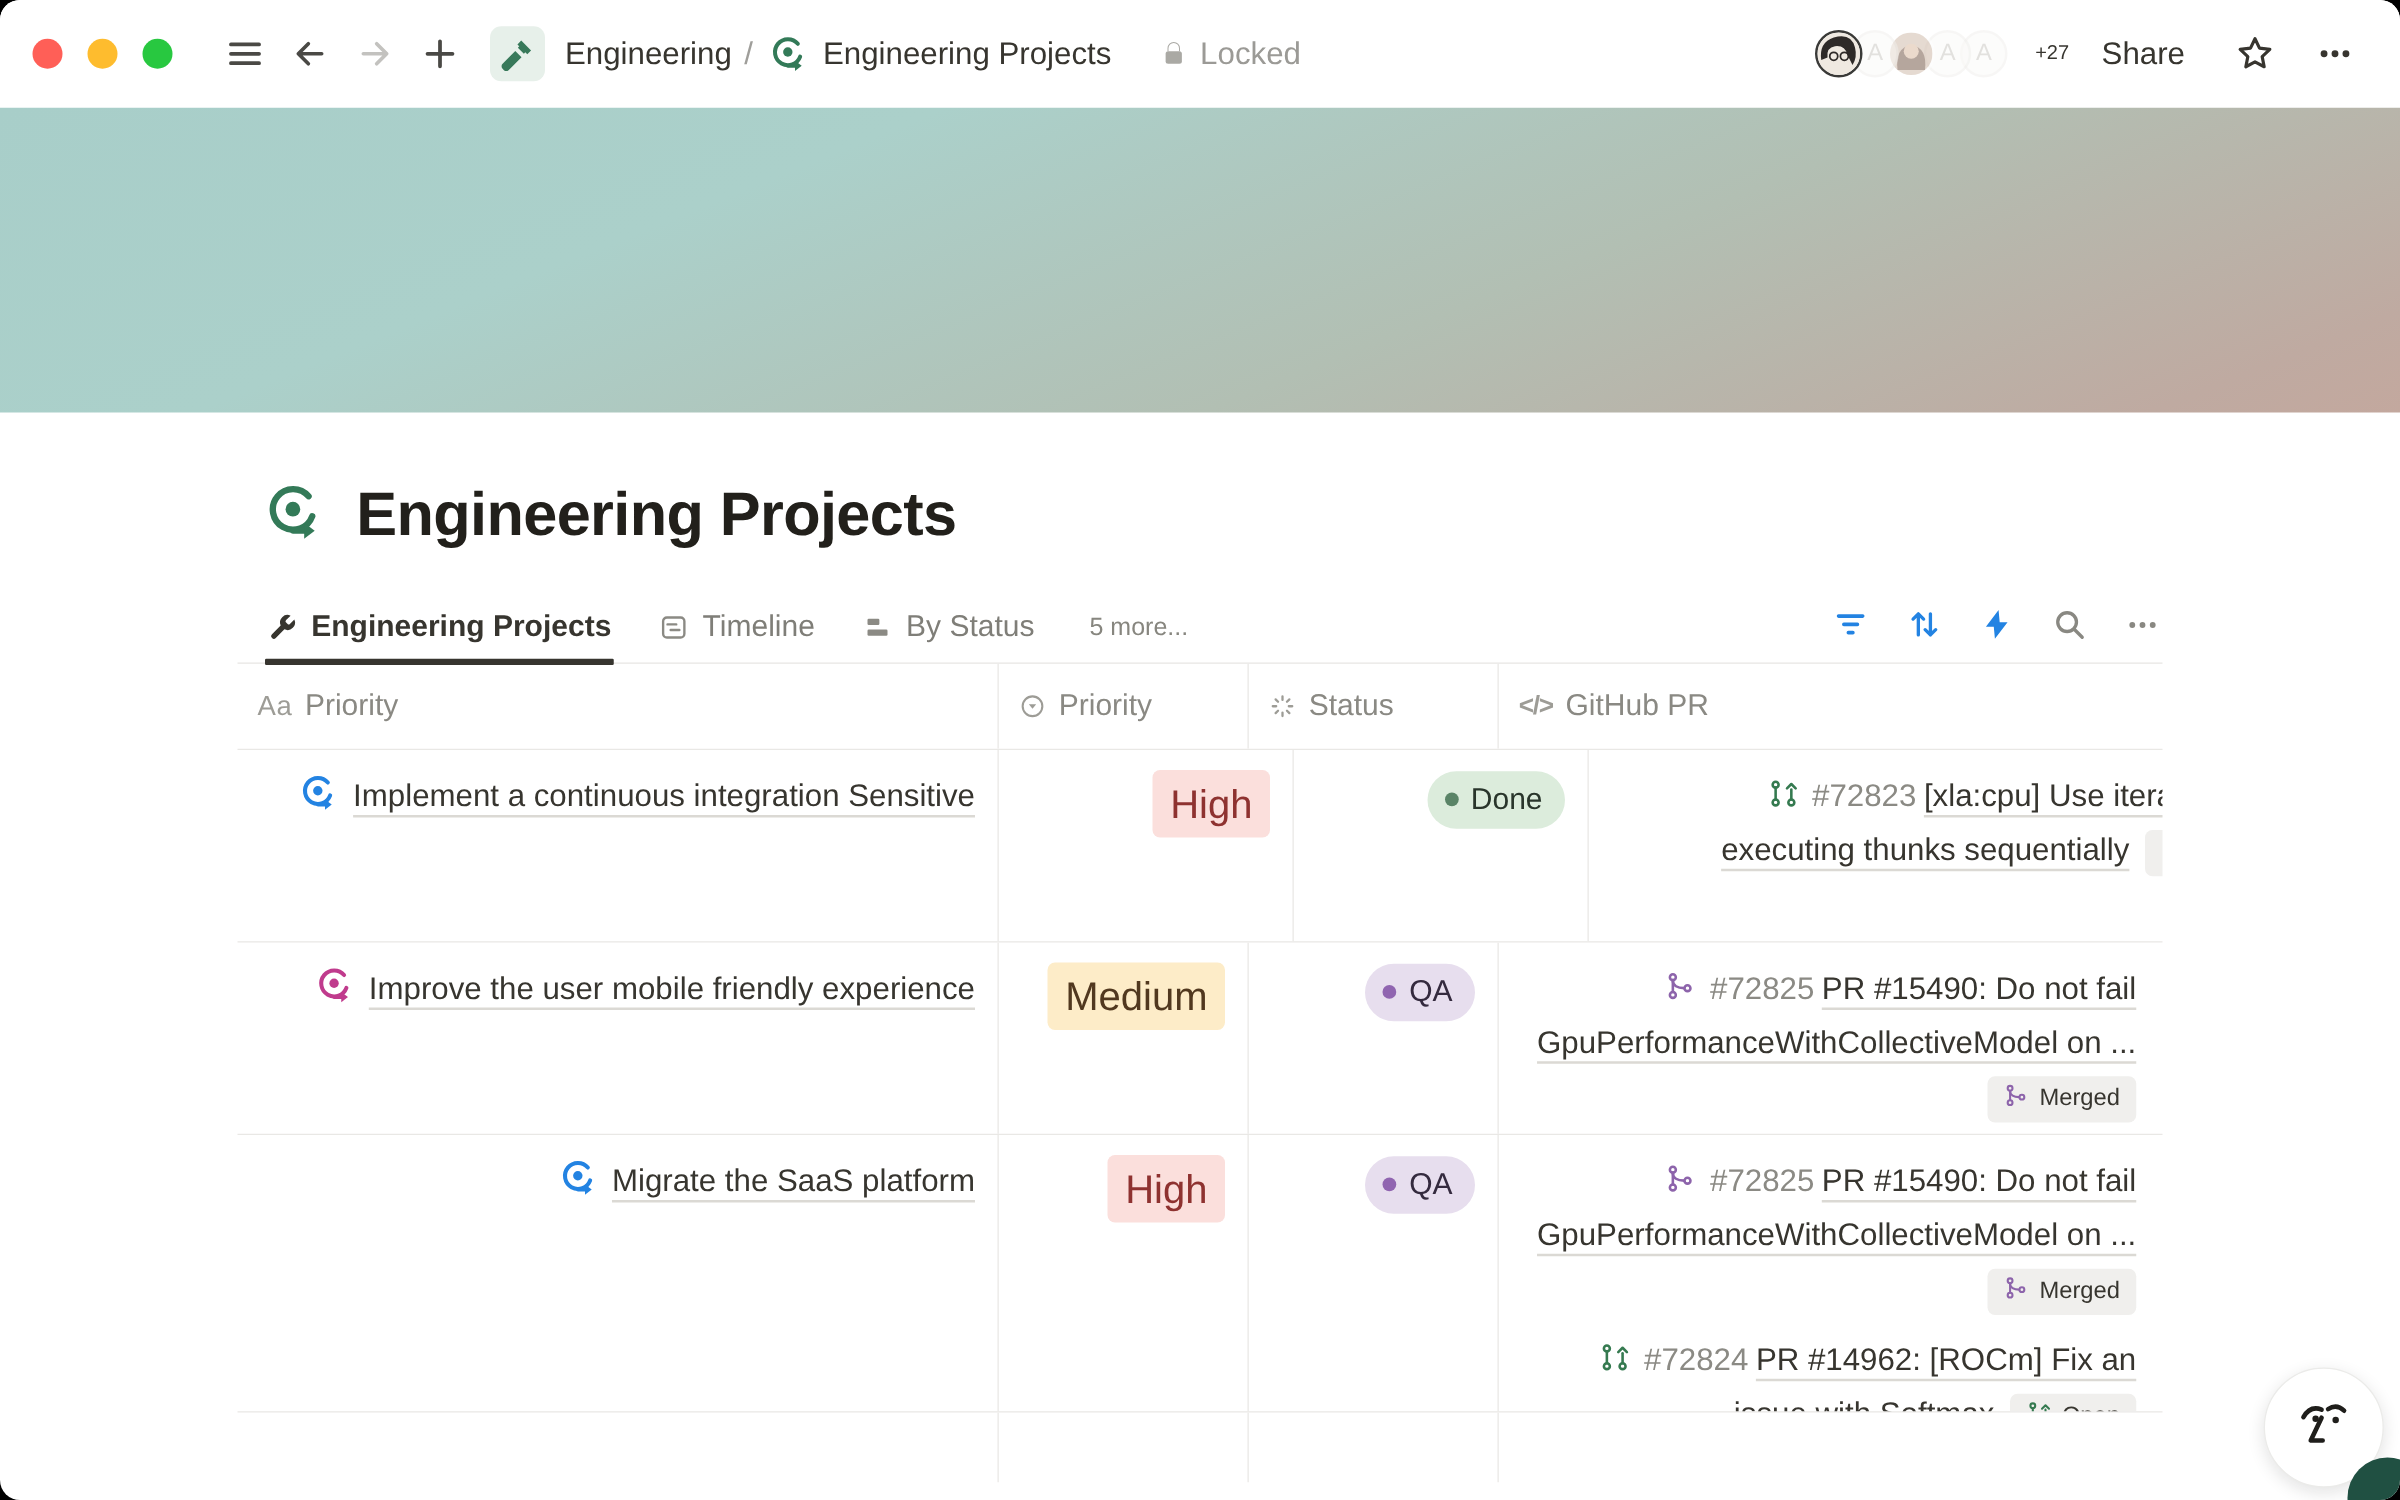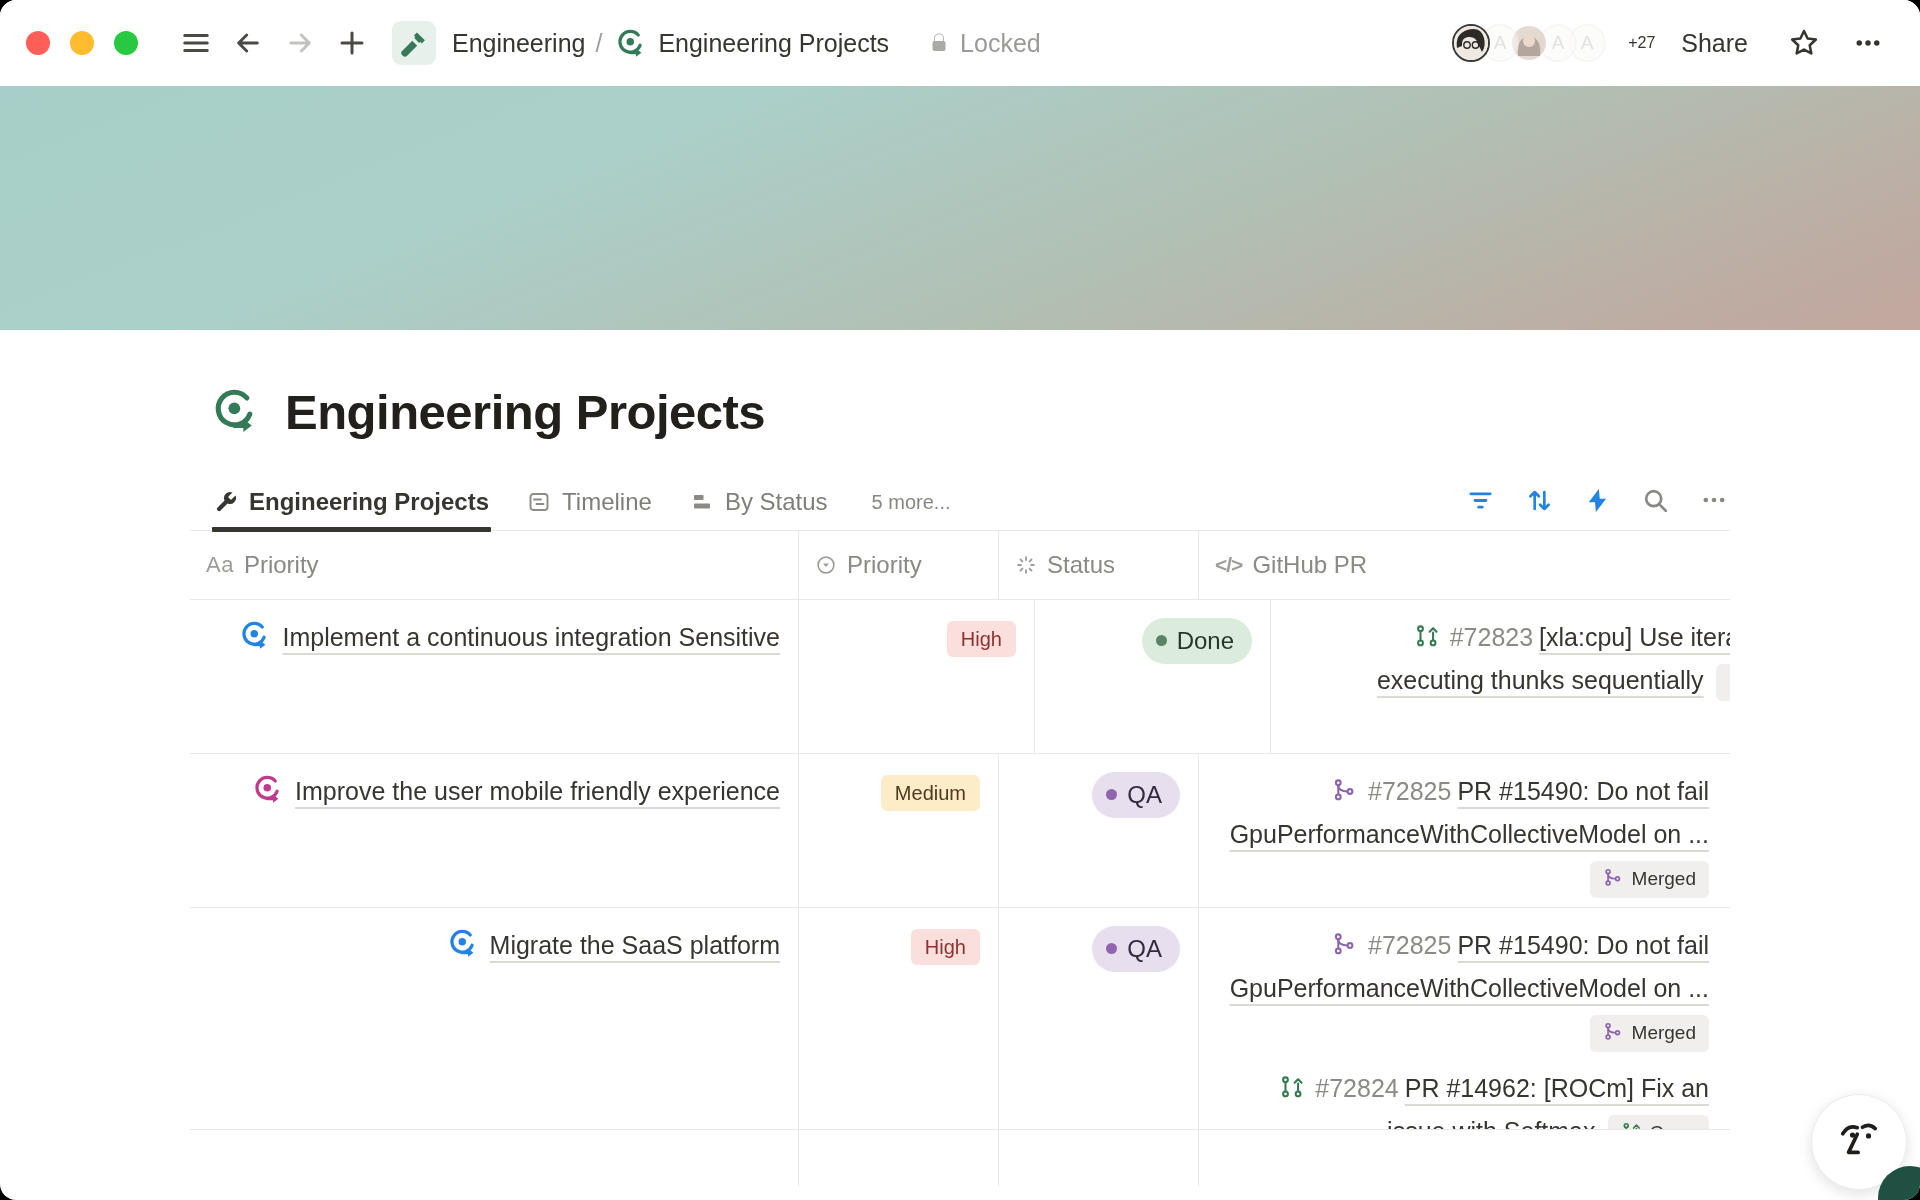--- a/index.html
+++ b/index.html
@@ -46,21 +46,21 @@
   .t-row .c1,.t-row .c2,.t-row .c3{border-right:1px solid #e9e8e5;}
   .t-header{height:69px;}
   .hcell{display:flex;align-items:center;gap:10px;color:#8a8983;font-size:24px;padding-left:16px;}
   .hcell .aa{font-size:22px;color:#9d9c96;letter-spacing:.5px;}
   .hcell .code{font-size:21px;color:#9d9c96;font-weight:700;letter-spacing:-1px;}
 
   .cell{padding:16px 18px 0 16px;font-size:25px;color:#37352f;line-height:1.72;}
   .project-cell{display:block;}
   .project-link{font-weight:500;text-decoration:underline;text-decoration-color:#dbd9d4;text-decoration-thickness:2px;text-underline-offset:7px;}
   .proj-icon{display:inline-block;vertical-align:-4px;margin-right:12px;}
-  .badge{display:inline-block;padding:3px 14px;border-radius:6px;font-size:20px;line-height:1.5;}
+  .badge{display:inline-block;padding:3px 14px;border-radius:6px;font-size:32px;line-height:1.5;}
   .pill{display:inline-flex;align-items:center;gap:10px;padding:5px 18px 5px 14px;border-radius:999px;font-size:24px;line-height:1.5;}
   .pill .dot{width:11px;height:11px;border-radius:50%;}
   .pr-entry{margin-bottom:14px;}
   .pr-num{color:#8b8a84;margin:0 6px 0 10px;}
   .pr-title{text-decoration:underline;text-decoration-color:#dbd9d4;text-decoration-thickness:2px;text-underline-offset:7px;}
   .state-badge{display:inline-flex;align-items:center;gap:8px;background:#f0efed;border-radius:6px;padding:2px 13px;font-size:19px;color:#37352f;margin-left:12px;vertical-align:1px;white-space:nowrap;}
   .pr-icon{vertical-align:-3px;}
 
   
   .sliver{height:56px;border-bottom:none;}

